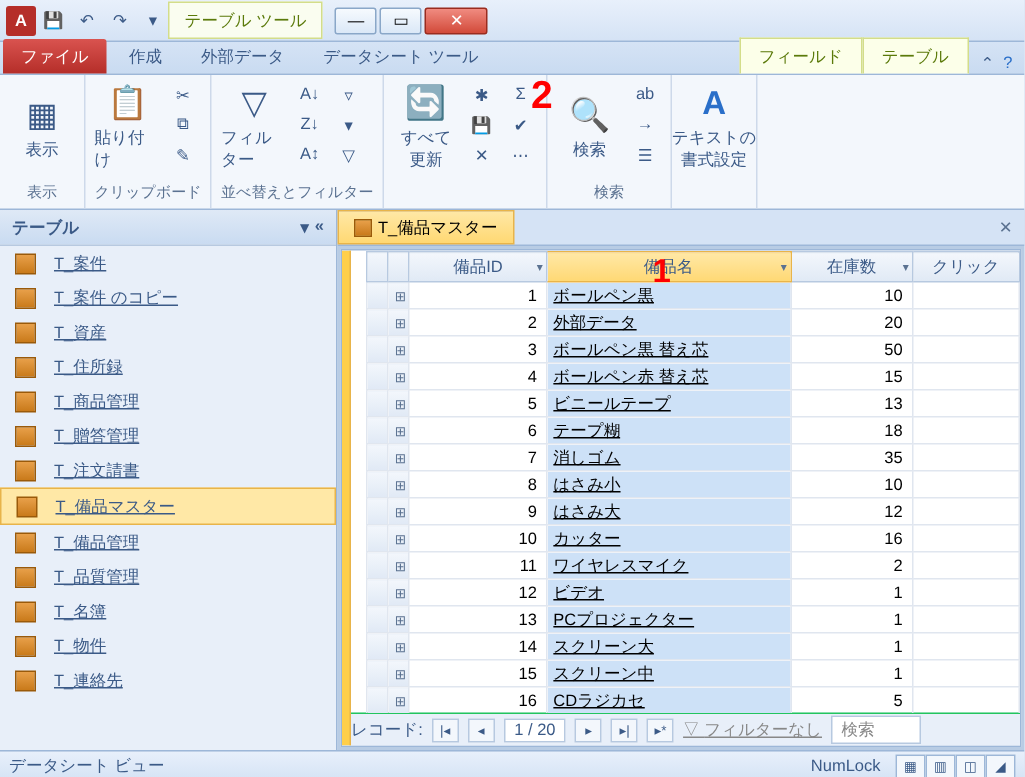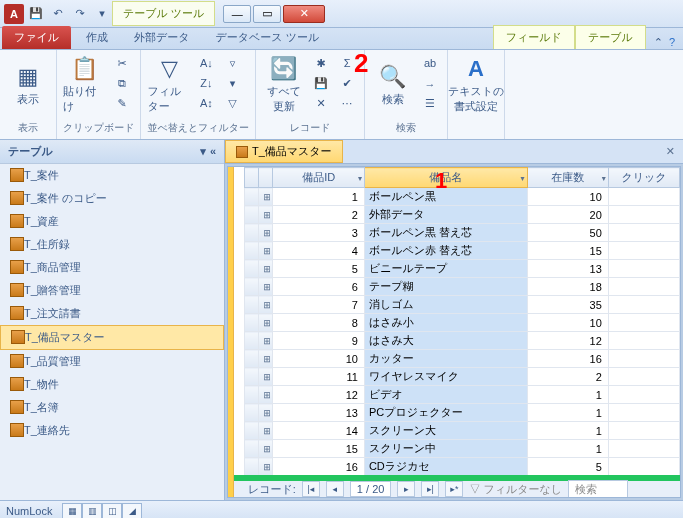--- a/index.html
+++ b/index.html
@@ -30,48 +30,48 @@
 .bigbtn .ico { font-size: 22px; height: 30px; display:flex; align-items:center; }
 .smallstack { display:flex; flex-direction:column; gap:2px; }
 .smallbtn { width: 22px; height: 18px; color:#3b5a87; display:flex; align-items:center; justify-content:center; }
 .annot2 { color:#ff0000; font-size:26px; font-weight:bold; position:absolute; left:354px; top:48px; }
 
 .workarea { display: flex; height: 360px; }
 .navpane { width: 225px; background: #e8eff9; border-right: 1px solid #9db7d8; display:flex; flex-direction:column; }
 .navhead { background: linear-gradient(#dfe9f6,#c9dbf1); padding: 4px 8px; color:#3b5a87; font-weight:bold; display:flex; align-items:center; justify-content:space-between; border-bottom:1px solid #b7c9e0; }
 .navhead .ctrls { display:flex; gap:4px; }
 .navlist { flex:1; overflow-y:auto; }
-.navitem { display:flex; align-items:flex-start; gap:0; padding: 4px 10px; color:#3b5a87; }
+.navitem { display:flex; align-items:flex-end; gap:12px; padding: 4px 10px; color:#3b5a87;text-decoration:underline; }
 .navitem.sel { background: #ffe8a6; border:1px solid #e8b44a; }
 .navitem .tico { width:14px; height:14px; background:linear-gradient(#e8a04a,#c97a1a); border:1px solid #9a5a0a; }
 
 .docarea { flex:1; background:#b8cce4; display:flex; flex-direction:column; }
 .doctab { display:flex; align-items:center; background:#d5e3f5; border-bottom:1px solid #9db7d8; }
 .doctab .tabbtn { background:linear-gradient(#ffe8a6,#ffd873); border:1px solid #e8b44a; padding:3px 10px; display:flex; align-items:center; gap:4px; }
 .doctab .tico { width:12px; height:12px; background:linear-gradient(#e8a04a,#c97a1a); border:1px solid #9a5a0a; }
 .doctab .closex { margin-left:auto; padding:0 8px; color:#5b7291; cursor:pointer; }
 
 .gridwrap { background:#fff; flex:1; overflow:hidden; display:flex; flex-direction:column; border:1px solid #9db7d8; margin:2px; position:relative; }
 .gridwrap .seledge { position:absolute; left:0; top:0; bottom:0; width:6px; background:#ffcf4a; border-right:1px solid #e8b44a; }
 table.grid { border-collapse: collapse; width: 100%; table-layout: fixed; }
 table.grid th { background: linear-gradient(#f3f7fc,#e0e9f5); border:1px solid #b7c9e0; padding:2px 4px; font-weight:normal; color:#3b5a87; position:relative; }
 table.grid th.selcol { background: linear-gradient(#ffe8a6,#ffd873); border-color:#e8b44a; }
 table.grid th .dd { position:absolute; right:2px; top:50%; transform:translateY(-50%); font-size:8px; color:#5b7291; }
 table.grid td { border:1px solid #e0e6ef; padding:1px 4px; height:18px; white-space:nowrap; overflow:hidden; }
 table.grid td.rh { background:linear-gradient(#f3f7fc,#e0e9f5); width:14px; }
 table.grid td.exp { background:linear-gradient(#f3f7fc,#e0e9f5); width:14px; text-align:center; color:#5b7291; font-size:9px; }
 table.grid td.idc { text-align:right; padding-right:6px; }
-table.grid td.selc { background:#cde1f7; }
+table.grid td.selc { background:#cde1f7;text-decoration:underline; }
 table.grid td.numc { text-align:right; padding-right:6px; }
 .annot1 { color:#ff0000; font-size:22px; font-weight:bold; position:absolute; left:207px; top:1px; z-index:5; }
 
-.recnav { height:22px; background:#e8eff9; border-top:6px solid #22c55e; display:flex; align-items:center; gap:6px; padding:0 20px; font-size:11px; color:#3b5a87; }
+.recnav { height:22px; background:#e8eff9; border-top:1px solid #22c55e; display:flex; align-items:center; gap:6px; padding:0 6px; font-size:11px; color:#3b5a87; }
 .recnav .navbtn { width:18px; height:16px; border:1px solid #b7c9e0; background:#f3f7fc; display:flex; align-items:center; justify-content:center; font-size:9px; }
 .recnav .recpos { border:1px solid #b7c9e0; padding:1px 6px; background:#fff; }
-.recnav .filt { color:#888; }
+.recnav .filt { color:#888;text-decoration:underline; }
 .recnav .srch { border:1px solid #b7c9e0; padding:1px 6px; background:#fff; color:#888; width:60px; }
 
 .statusbar { height:20px; background:linear-gradient(#e8f0fb,#d5e3f5); border-top:1px solid #9db7d8; display:flex; align-items:center; padding:0 6px; color:#3b5a87; justify-content:space-between; }
 .statusbar .viewbtns { display:flex; gap:0; }
 .statusbar .viewbtn { width:20px; height:16px; border:1px solid #9db7d8; background:#f3f7fc; display:flex; align-items:center; justify-content:center; font-size:9px; }
 </style>
 </head>
 <body>
 
 <div class="titlebar">
@@ -87,21 +87,21 @@
     <div class="winbtn">—</div>
     <div class="winbtn">▭</div>
     <div class="winbtn close">✕</div>
   </div>
 </div>
 
 <div class="tabs">
   <div class="filetab">ファイル</div>
   <div class="tab">作成</div>
   <div class="tab">外部データ</div>
-  <div class="tab">データベース ツール</div>
+  <div class="tab">データシート ツール</div>
   <div class="spacer"></div>
   <div class="tab tool">フィールド</div>
   <div class="tab tool">テーブル</div>
   <div class="helpicons">
     <span>⌃</span>
     <span style="color:#2a6fc9;">?</span>
   </div>
 </div>
 
 <div class="ribbon">
@@ -158,21 +158,20 @@
         <div class="smallbtn">✱</div>
         <div class="smallbtn">💾</div>
         <div class="smallbtn">✕</div>
       </div>
       <div class="smallstack">
         <div class="smallbtn">Σ</div>
         <div class="smallbtn">✔</div>
         <div class="smallbtn">⋯</div>
       </div>
     </div>
-    <div class="glabel">レコード</div>
   </div>
   <div class="group">
     <div class="controls">
       <div class="bigbtn">
           <span class="ico">🔍</span>
           <span>検索</span>
         </div>
       <div class="smallstack">
         <div class="smallbtn">ab</div>
         <div class="smallbtn">→</div>
@@ -231,29 +230,33 @@
         <div class="navitem">
           <span class="tico"></span>
           <span>T_注文請書</span>
         </div>
         <div class="navitem sel">
           <span class="tico"></span>
           <span>T_備品マスター</span>
         </div>
         <div class="navitem">
           <span class="tico"></span>
+          <span>T_備品管理</span>
+        </div>
+        <div class="navitem">
+          <span class="tico"></span>
           <span>T_品質管理</span>
         </div>
         <div class="navitem">
           <span class="tico"></span>
+          <span>T_名簿</span>
+        </div>
+        <div class="navitem">
+          <span class="tico"></span>
           <span>T_物件</span>
-        </div>
-        <div class="navitem">
-          <span class="tico"></span>
-          <span>T_名簿</span>
         </div>
         <div class="navitem">
           <span class="tico"></span>
           <span>T_連絡先</span>
         </div>
       </div>
   </div>
 
   <div class="docarea">
     <div class="doctab">
@@ -427,20 +430,21 @@
         <span class="navbtn">▸|</span>
         <span class="navbtn">▸*</span>
         <span class="filt">▽ <span>フィルターなし</span></span>
         <span class="srch">検索</span>
       </div>
     </div>
   </div>
 </div>
 
 <div class="statusbar">
+  <span>データシート ビュー</span>
   <div style="display:flex; align-items:center; gap:10px;justify-content:flex-end;">
     <span>NumLock</span>
     <div class="viewbtns">
       <div class="viewbtn">▦</div>
       <div class="viewbtn">▥</div>
       <div class="viewbtn">◫</div>
       <div class="viewbtn">◢</div>
     </div>
   </div>
 </div>

